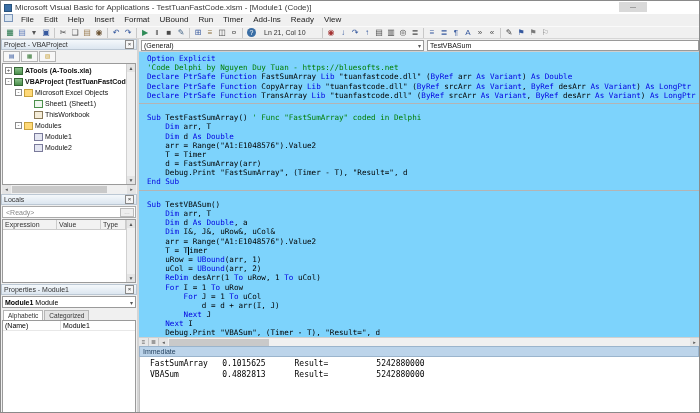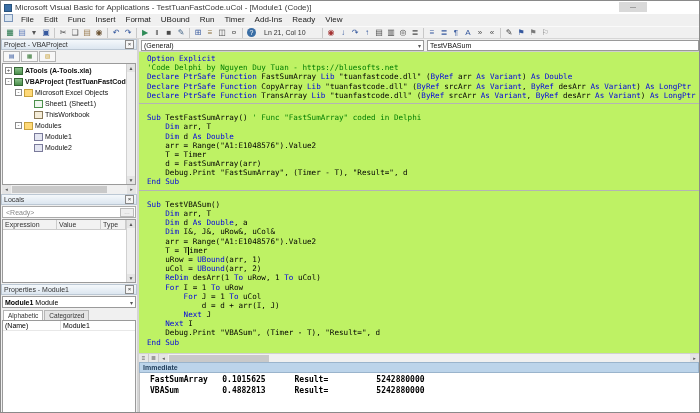--- a/index.html
+++ b/index.html
@@ -71,51 +71,51 @@
   .prop-row { display:flex; height:10px; border-bottom:1px solid #e8e8e8; }
   .prop-name { width:58px; border-right:1px solid #e0e0e0; padding-left:2px; line-height:10px; }
   .prop-value { flex:1; padding-left:2px; line-height:10px; }
 
   
   .combo-bar { height:13px; background:#f0f0f0; display:flex; gap:3px; padding:1px 0 1px 2px; border-bottom:1px solid #cfcfcf; }
   .combo { background:#fff; border:1px solid #9a9a9a; font-size:7px; color:#111; display:flex; justify-content:space-between; align-items:center; padding:0 2px; height:11px; }
   .combo-left { width:283px; } .combo-right { flex:1; }
   .combo-arrow { color:#555; font-size:6px; }
 
-  .code-editor { flex:1; background:#bef264; overflow:hidden; font-family:"DejaVu Sans Mono", monospace; font-size:7.6px; line-height:9.2px; padding:2px 0 0 8px; white-space:pre; }
+  .code-editor { flex:1; background:#7dd3fc; overflow:hidden; font-family:"DejaVu Sans Mono", monospace; font-size:7.6px; line-height:9.2px; padding:2px 0 0 8px; white-space:pre; }
   .code-line { height:9.2px; white-space:pre; }
   .code-sep { height:4px; border-bottom:1px solid #b4b4b4; margin-left:-8px; width:calc(100% + 8px); }
   .seg-k { color:#0000e0; } .seg-n { color:#000; } .seg-c { color:#007d00;text-align:center; }
   .caret { display:inline-block; width:1px; height:8px; background:#000; vertical-align:text-bottom; animation:blink 1.06s steps(1) infinite; }
   @keyframes blink { 50% { opacity:0; } }
 
   .code-bottom { height:9px; background:#f0f0f0; border-top:1px solid #d0d0d0; display:flex; align-items:center; font-size:5px; color:#555; }
   .view-btn { width:10px; height:9px; line-height:9px; text-align:center; background:#e8e8e8; border-right:1px solid #c8c8c8; font-size:6px; }
 
-  .immediate { height:52px; display:flex; flex-direction:column;font-weight:bold; }
+  .immediate { height:68px; display:flex; flex-direction:column; }
   .im-title { height:11px; background:#bcd4ea; border:1px solid #9ab4cc; font-size:7px; color:#1e3c5a; display:flex; align-items:center; padding-left:3px; }
   .im-body { flex:1; background:#fff; border-left:1px solid #c0c0c0; font-family:"DejaVu Sans Mono", monospace; font-size:8px; line-height:10.5px; padding:2px 0 0 10px; white-space:pre; color:#000; }
 </style>
 </head>
 <body>
 
 <div class="vbe">
 
   <div class="titlebar">
     <span class="app-icon"></span>
-    <span>Microsoft Visual Basic for Applications - TestTuanFastCode.uCol - [Module1 (Code)]</span>
+    <span>Microsoft Visual Basic for Applications - TestTuanFastCode.xlsm - [Module1 (Code)]</span>
     <span class="min-btn">—</span>
   </div>
 
   <div class="menubar">
     <span class="child-icon"></span>
     <span style="display:flex;">
         <span class="menu-item">File</span>
         <span class="menu-item">Edit</span>
-        <span class="menu-item">Func</span>
+        <span class="menu-item">Help</span>
         <span class="menu-item">Insert</span>
         <span class="menu-item">Format</span>
         <span class="menu-item">UBound</span>
         <span class="menu-item">Run</span>
         <span class="menu-item">Timer</span>
         <span class="menu-item">Add-Ins</span>
         <span class="menu-item">Ready</span>
         <span class="menu-item">View</span>
       </span>
   </div>

